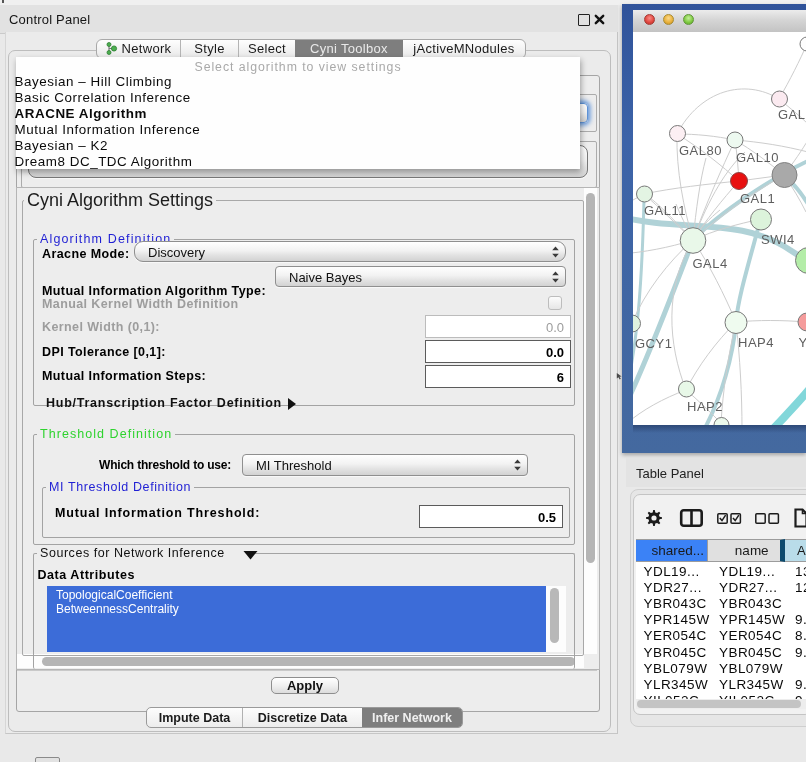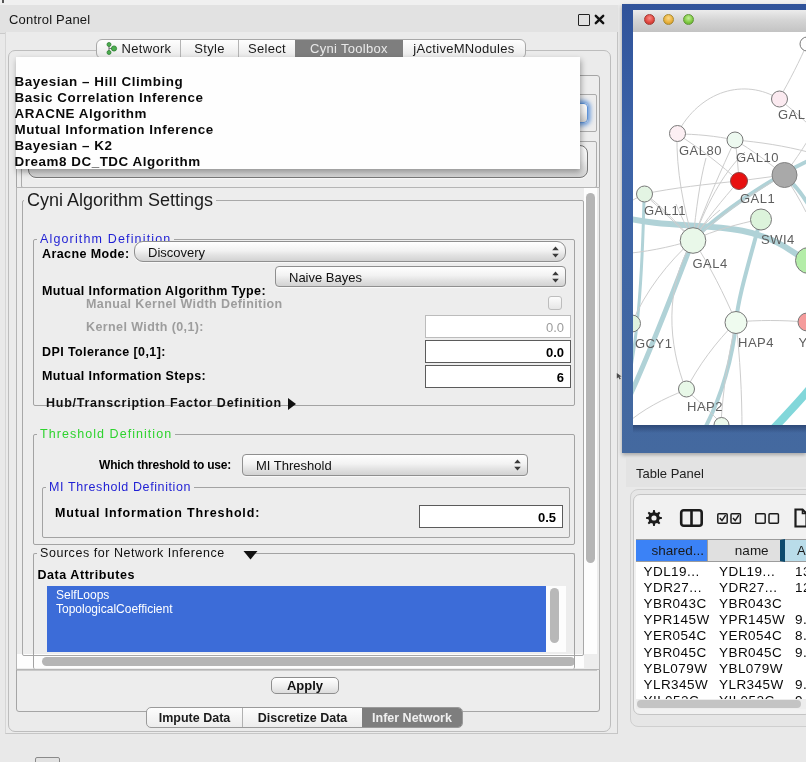--- a/index.html
+++ b/index.html
@@ -13,21 +13,21 @@
 .combo{position:absolute;border:1px solid #8f8f8f;border-radius:4px;
   background:linear-gradient(#ffffff,#f2f2f2 45%,#e2e2e2 70%,#d2d2d2);
   box-shadow:0 1px 1px rgba(255,255,255,.7);}
 .combo .ct{position:absolute;left:13px;top:50%;transform:translateY(-50%);font-size:13px;color:#111;white-space:nowrap;}
 .combo svg{position:absolute;right:5px;top:50%;transform:translateY(-50%);}
 
 .tf{position:absolute;background:#fff;font-size:13px;text-align:right;color:#000;}
 .tf span{position:absolute;right:6px;top:50%;transform:translateY(-50%);font-weight:bold;}
 .tf span.dis{font-weight:normal;}
 .lbl{position:absolute;font-size:12.5px;font-weight:bold;color:#000;white-space:nowrap;letter-spacing:0.4px;}
-.dis{color:#9d9d9d;margin-left:44px;}
+.dis{color:#9d9d9d;}
 </style>
 </head>
 <body>
 
 <div class="abs" style="left:0;top:0;width:806px;height:5px;background:#f0f0f0;"></div>
 <div class="abs" style="left:2px;top:0;width:2px;height:3px;background:#555;"></div>
 
 <div class="abs" style="left:0;top:5px;width:618px;height:27.5px;background:#e2e2e2;border-bottom:1px solid #cacaca;"></div>
 <div class="abs" style="left:9px;top:12px;font-size:13px;letter-spacing:0.2px;color:#151515;">Control Panel</div>
 
@@ -134,36 +134,37 @@
 <div class="grp" style="left:33px;top:553px;width:540px;height:115px;border-bottom:none;">
   <span class="grptitle" style="font-size:12.5px;color:#111;letter-spacing:0.55px;padding-right:24px;">Sources for Network Inference</span>
 </div>
 <svg class="abs" style="left:243px;top:549.5px;" width="15" height="10" viewBox="0 0 15 10">
     <path d="M0.5 1 L14.5 1 L7.5 9.5 Z" fill="#111"></path>
   </svg>
 <div class="lbl" style="left:37.5px;top:568px;letter-spacing:0.55px;">Data Attributes</div>
 
 <div class="abs" style="left:47px;top:586px;width:519px;height:66px;background:#fdfdfd;"></div>
 <div class="abs" style="left:47px;top:586px;width:499px;height:66px;background:#3c6cd8;color:#fff;font-size:12px;line-height:13.6px;padding-top:3px;box-sizing:border-box;">
-  <div style="padding-left:9px;">SelfLoops</div>
   <div style="padding-left:9px;">TopologicalCoefficient</div>
+  <div style="padding-left:9px;">BetweennessCentrality</div>
 </div>
 <div class="abs" style="left:549.5px;top:588px;width:9px;height:55px;background:#b8b8b8;border-radius:5px;"></div>
 
 <div class="abs" style="left:17px;top:670px;width:580px;height:1px;background:#c9c9c9;"></div>
 <div class="abs" style="left:271px;top:677px;width:66px;height:15px;border:1px solid #8e8e8e;border-radius:5px;background:linear-gradient(#ffffff,#f0f0f0 50%,#dcdcdc);display:flex;align-items:center;justify-content:center;font-size:13px;font-weight:bold;color:#111;">Apply</div>
 
 <div class="abs" style="left:146px;top:707px;height:19px;border:1px solid #9a9a9a;border-radius:5px;background:linear-gradient(#fdfdfd,#ececec);display:flex;font-size:12.5px;font-weight:bold;color:#1a1a1a;overflow:hidden;">
   <div style="width:95px;display:flex;align-items:center;justify-content:center;border-right:1px solid #b1b1b1;">Impute Data</div>
   <div style="width:119px;display:flex;align-items:center;justify-content:center;">Discretize Data</div>
   <div style="width:100px;display:flex;align-items:center;justify-content:center;background:#7e7e7e;color:#f0f0f0;">Infer Network</div>
 </div>
 
 <div class="abs" style="left:16px;top:57px;width:564px;height:112px;background:#fefefe;box-shadow:1px 3px 6px rgba(0,0,0,.35);">
-  <div class="abs" style="left:-1.5px;top:17px;font-size:13.4px;letter-spacing:0.55px;color:#0a0a0a;line-height:16px;font-weight:bold;">
+  <div class="abs" style="left:0;top:2.5px;width:100%;text-align:center;font-size:12.3px;letter-spacing:0.95px;color:#a9a9a9;">Select algorithm to view settings</div>
+  <div class="abs" style="left:-1.5px;top:17px;font-size:13.4px;letter-spacing:0.55px;color:#0a0a0a;line-height:16px;">
     Bayesian – Hill Climbing<br>
     Basic Correlation Inference<br>
     <b>ARACNE Algorithm</b><br>
     Mutual Information Inference<br>
     Bayesian – K2<br>
     Dream8 DC_TDC Algorithm
   </div>
 </div>
 
 <div class="abs" style="left:35px;top:757px;width:23px;height:10px;border:1px solid #8a8a8a;background:#e2e2e2;border-radius:2px;"></div>

